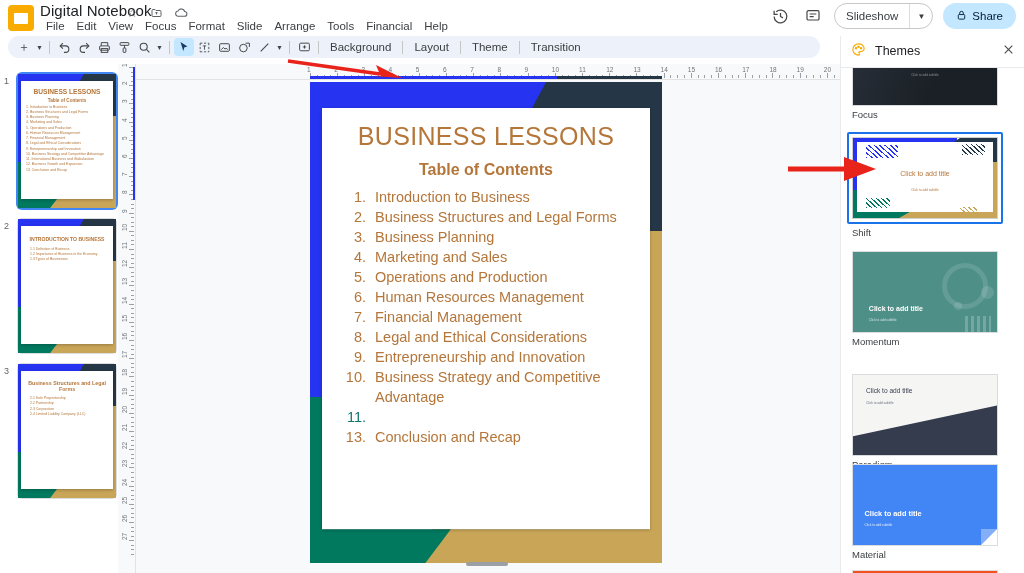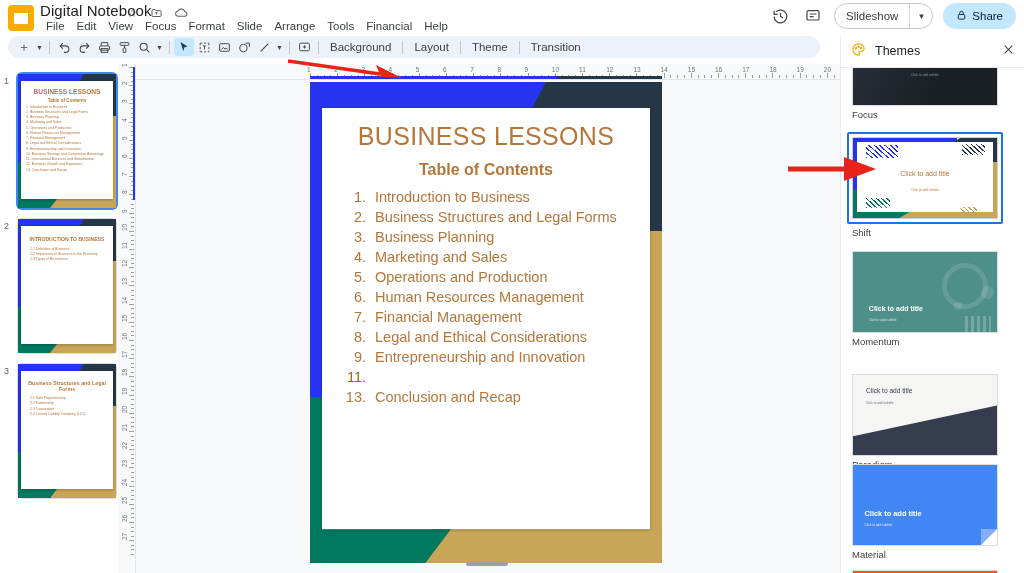--- a/index.html
+++ b/index.html
@@ -663,21 +663,25 @@
             <span>Financial Management</span>
           </div>
           <div style="display: flex; color: rgb(181, 118, 58); font-size: 14.5px; line-height: 1.38;">
             <span style="width: 26px; flex: 0 0 auto; text-align: right; margin-right: 9px;">8.</span>
             <span>Legal and Ethical Considerations</span>
           </div>
           <div style="display: flex; color: rgb(181, 118, 58); font-size: 14.5px; line-height: 1.38;">
             <span style="width: 26px; flex: 0 0 auto; text-align: right; margin-right: 9px;">9.</span>
             <span>Entrepreneurship and Innovation</span>
           </div>
-          <div style="display: flex; color: #a16207; font-size: 14.5px; line-height: 1.38;">
+          <div style="display: flex; color: rgb(181, 118, 58); font-size: 14.5px; line-height: 1.38;">
+            <span style="width: 26px; flex: 0 0 auto; text-align: right; margin-right: 9px;">10.</span>
+            <span>Business Strategy and Competitive Advantage</span>
+          </div>
+          <div style="display: flex; color: #0f766e; font-size: 14.5px; line-height: 1.38;">
             <span style="width: 26px; flex: 0 0 auto; text-align: right; margin-right: 9px;">11.</span>
           </div>
           <div style="display: flex; color: rgb(181, 118, 58); font-size: 14.5px; line-height: 1.38;">
             <span style="width: 26px; flex: 0 0 auto; text-align: right; margin-right: 9px;">13.</span>
             <span>Conclusion and Recap</span>
           </div>
         </div>
       </div>
     </div>
 </div>

